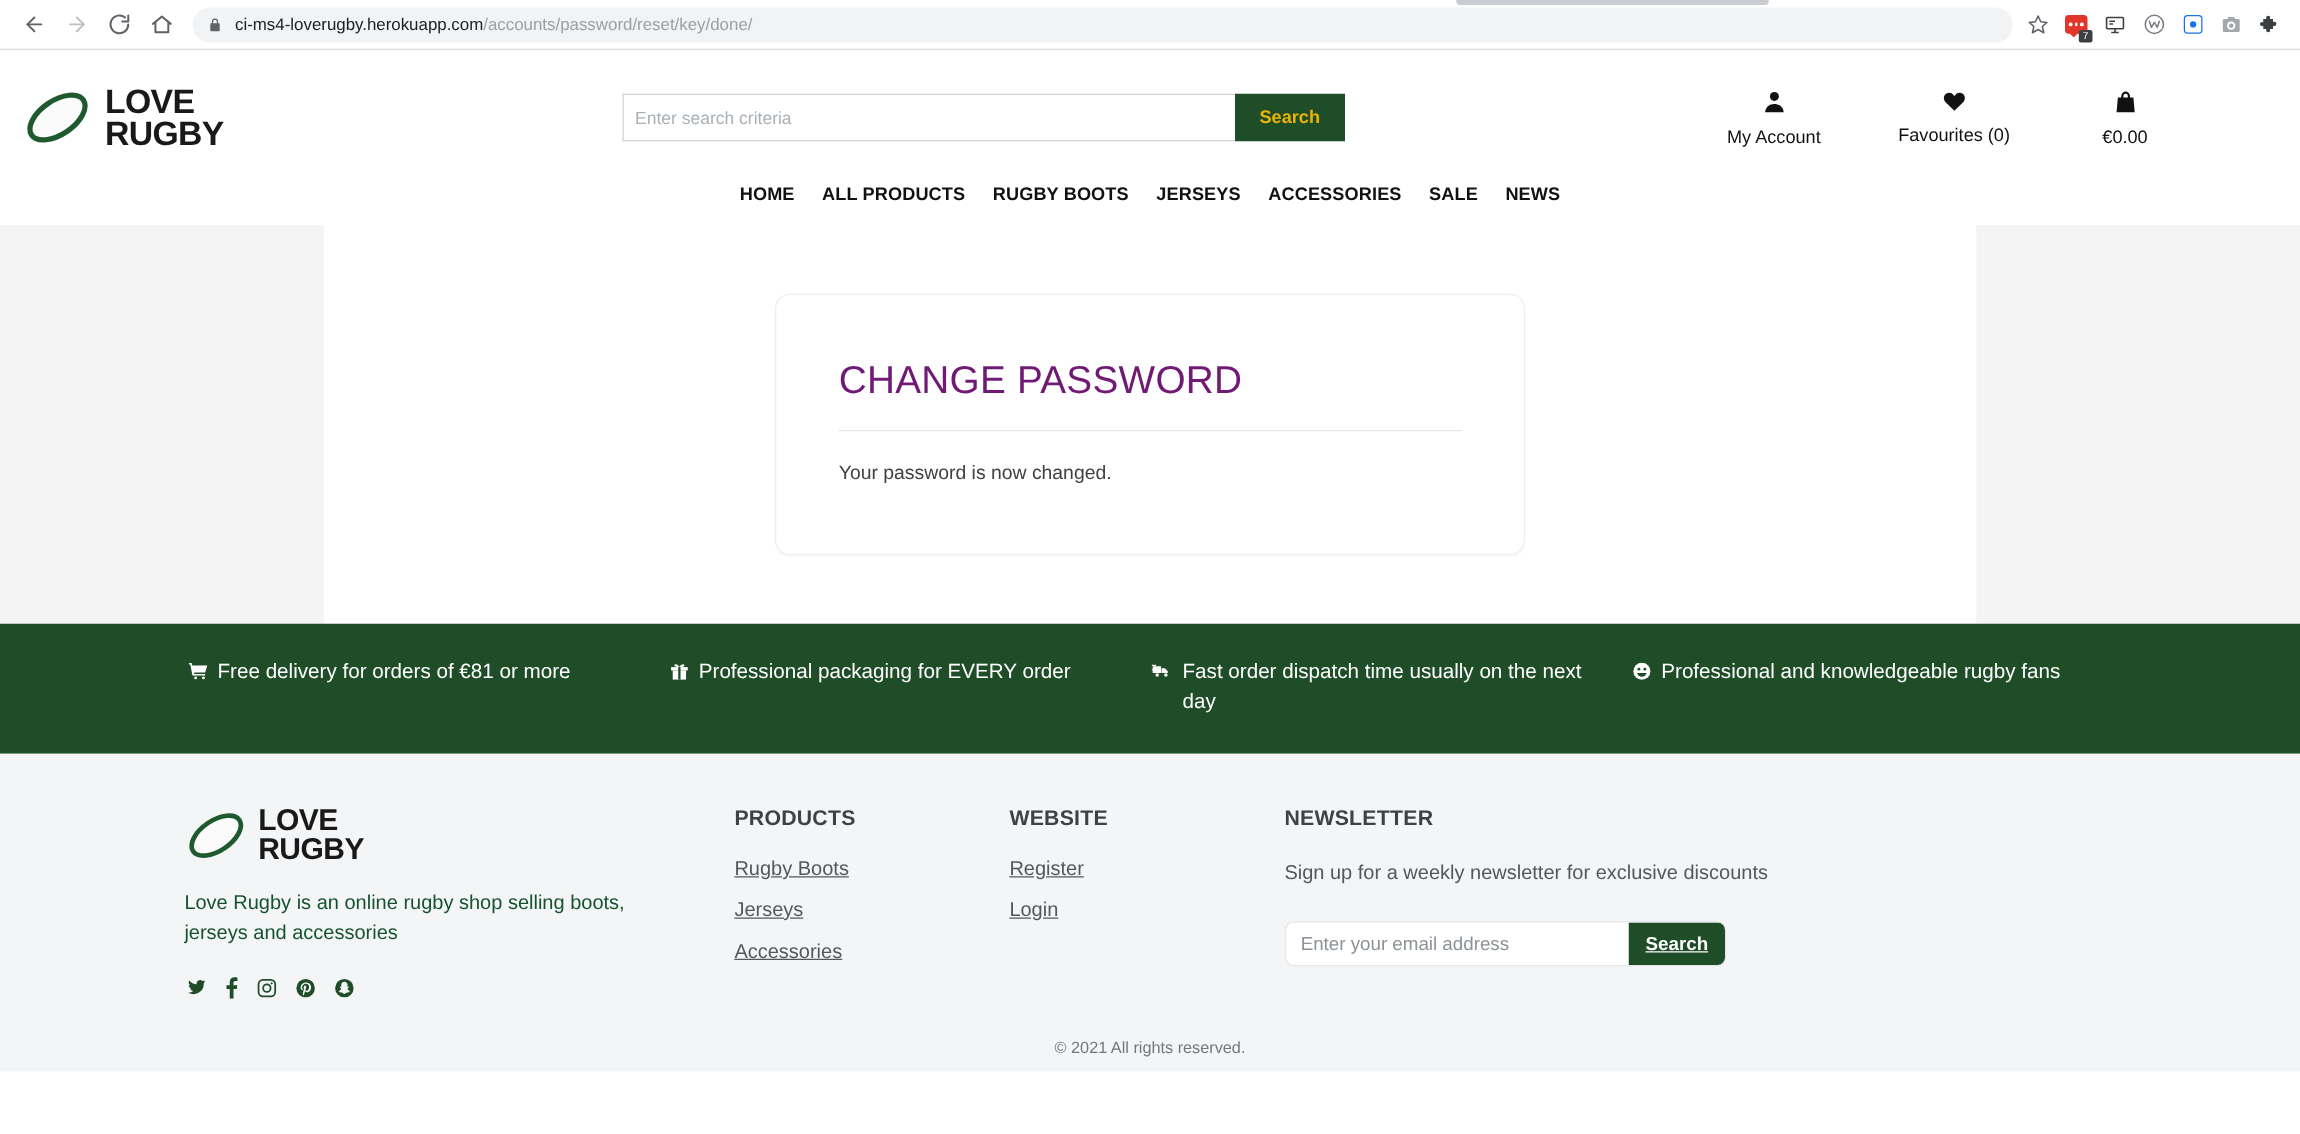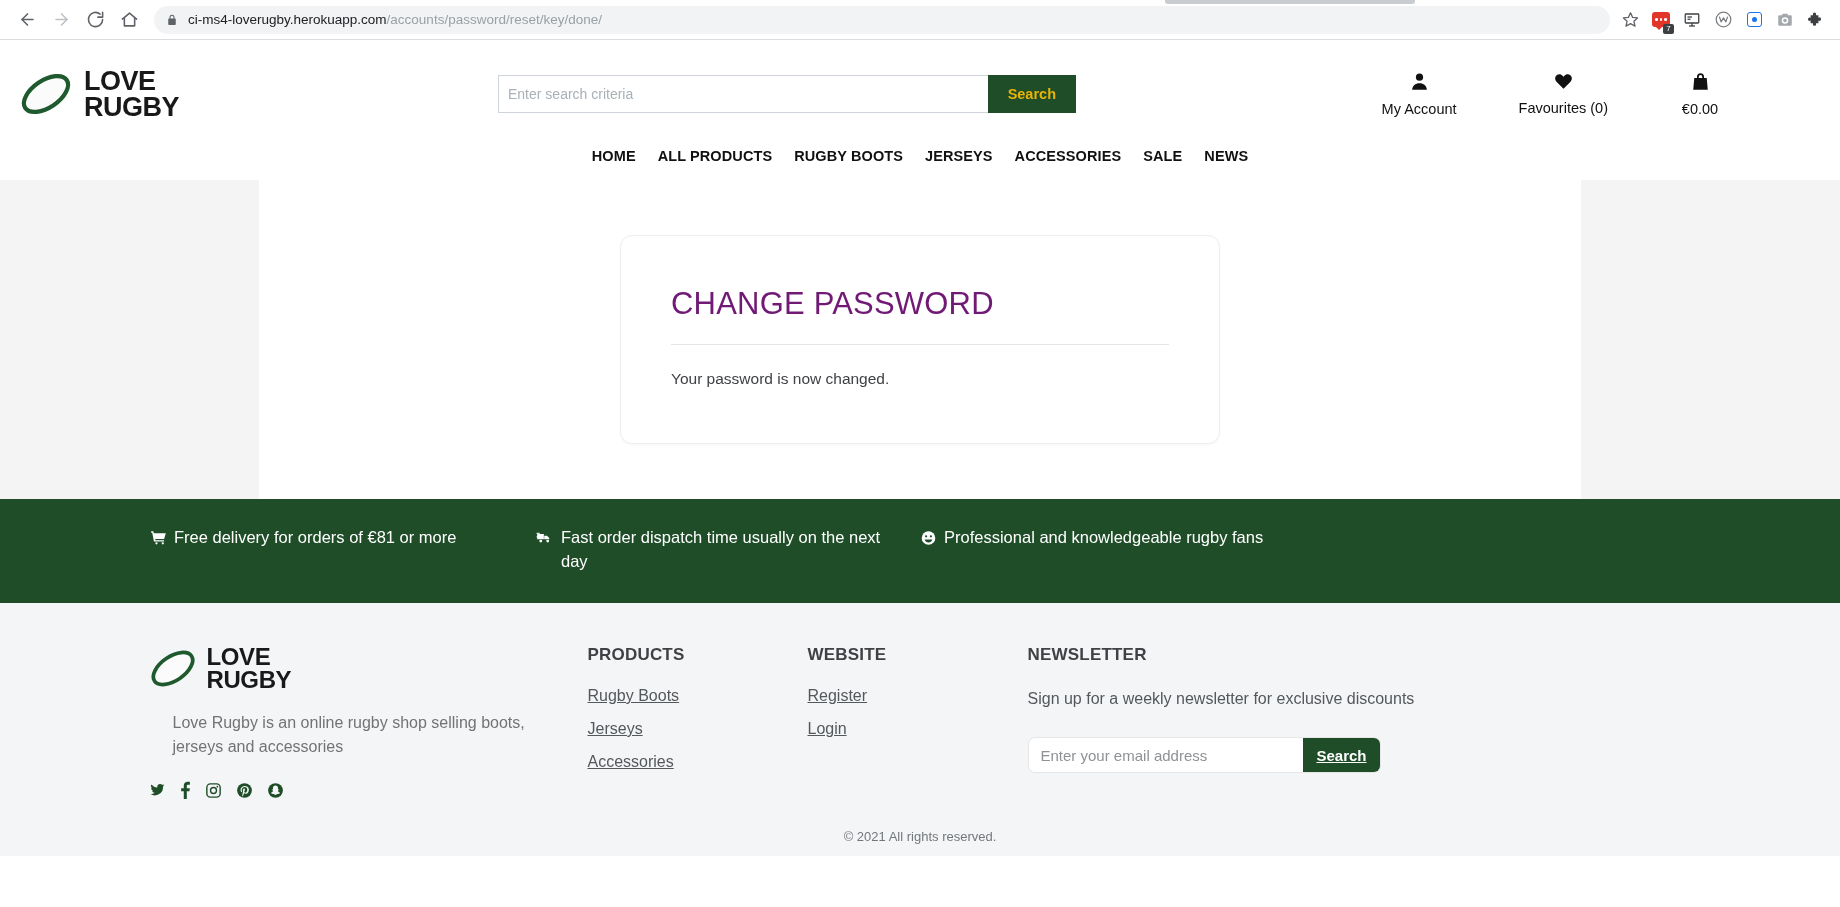--- a/index.html
+++ b/index.html
@@ -265,21 +265,21 @@
   .f-col { width: 220px; }
   .f-col-news { width: 420px; }
   .f-logo { display: flex; align-items: center; gap: 9px; margin-bottom: 20px; }
   .f-logo-text {
     font-weight: bold;
     font-size: 24px;
     line-height: 23px;
     letter-spacing: -0.4px;
     color: #19191a;
   }
-  .f-desc { font-size: 16px; line-height: 24px; color: #737373; margin-bottom: 22px; margin-left: 25px; }
+  .f-desc { font-size: 16px; line-height: 24px; color: #14532d; margin-bottom: 22px; }
   .socials { display: flex; gap: 14px; align-items: center; color: #1e4d28; }
   .f-head {
     font-size: 17px;
     font-weight: bold;
     color: #3f4144;
     letter-spacing: 0.2px;
     margin-bottom: 22px;
   }
   .f-links { list-style: none; }
   .f-links li { margin-bottom: 15px; }
@@ -498,20 +498,31 @@
           <svg width="17" height="16" viewBox="0 0 24 24" fill="#fff">
               <path d="M1 2h3.2l.8 3H23l-2.6 8.6H7.4l-.4 1.6h13.4v2H5.2L2.6 4H1z"></path>
               <circle cx="9" cy="20" r="1.7"></circle>
               <circle cx="18.4" cy="20" r="1.7"></circle>
             </svg>
         </span>
         <span>Free delivery for orders of €81 or more</span>
       </div>
       <div class="feature">
         <span class="fic">
+          <svg width="17" height="16" viewBox="0 0 24 24" fill="#fff">
+              <rect x="2" y="7" width="20" height="4"></rect>
+              <rect x="4" y="11" width="16" height="11"></rect>
+              <rect x="10.6" y="7" width="2.8" height="15" fill="#1e4d28"></rect>
+              <path d="M12 7C10 3 6 3 6 5.2 6 7 9 7 12 7zm0 0c2-4 6-4 6-1.8C18 7 15 7 12 7z"></path>
+            </svg>
+        </span>
+        <span>Professional packaging for EVERY order</span>
+      </div>
+      <div class="feature">
+        <span class="fic">
           <svg width="19" height="16" viewBox="0 0 24 24" fill="#fff">
               <path d="M1 6h10v8H1zM11.6 8.5h4.1l3.4 3.4V14h-7.5z"></path>
               <rect x="0" y="4.2" width="5" height="1.5"></rect>
               <rect x="0" y="9.6" width="4" height="1.4"></rect>
               <circle cx="6.4" cy="16.6" r="2.1"></circle>
               <circle cx="16.8" cy="16.6" r="2.1"></circle>
             </svg>
         </span>
         <span>Fast order dispatch time usually on the next day</span>
       </div>

